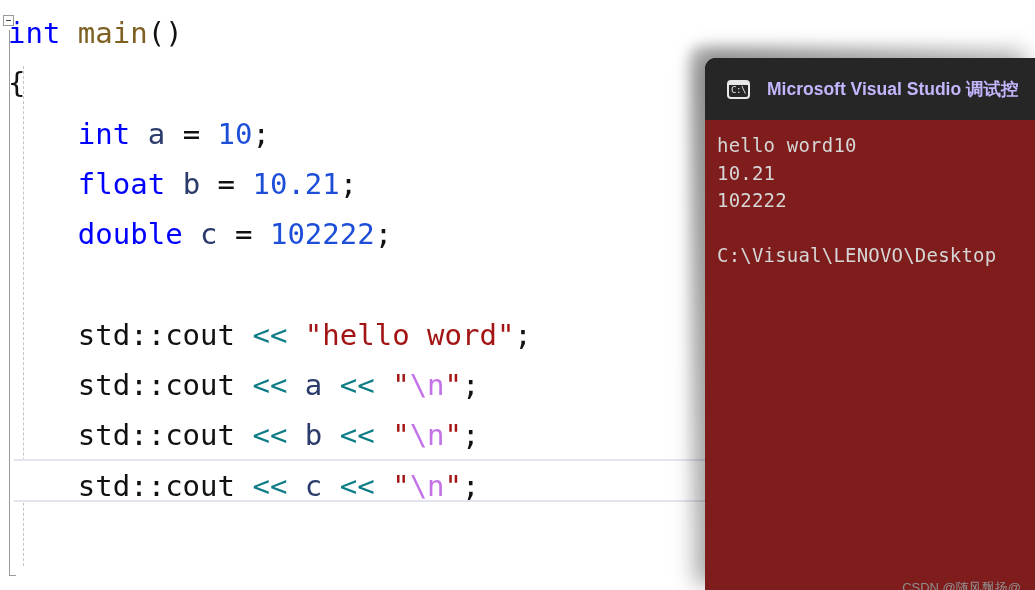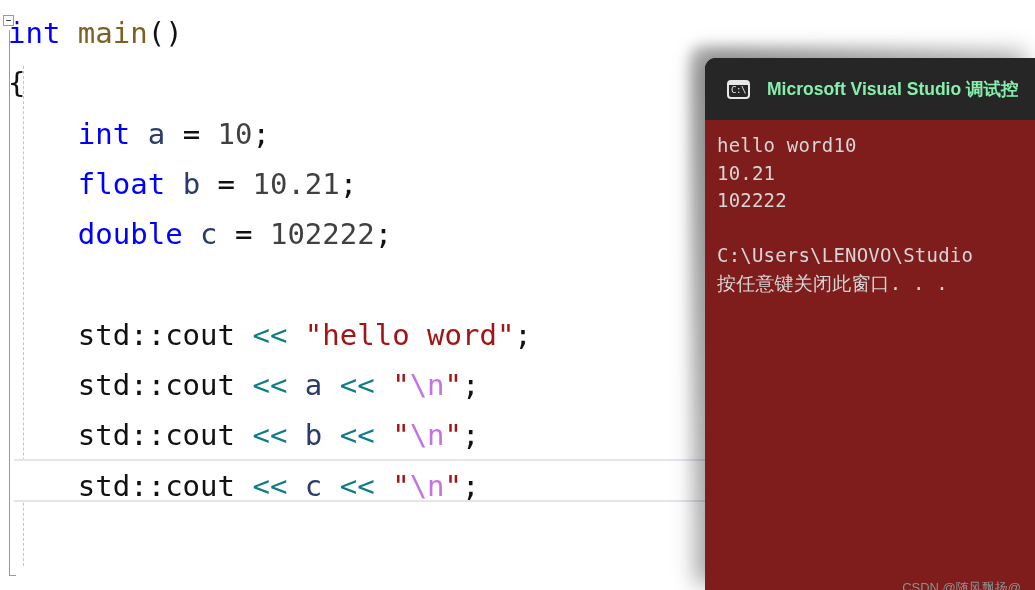--- a/index.html
+++ b/index.html
@@ -107,21 +107,21 @@
     line-height: 50.3px;
     white-space: pre;
     letter-spacing: 0px;
   }
   .code .ln { display: block; height: 50.3px; }
 
   
   .t-kw    { color: #0000ff; }
   .t-fn    { color: #7d6022; }
   .t-var   { color: #2b3b6b; }
-  .t-num   { color: #404040; text-align: center; }
+  .t-num   { color: #1d4ed8; text-align: center; }
   .t-punc  { color: #111111; }
   .t-op    { color: #0e7c86; }
   .t-str   { color: #a31515; }
   .t-esc   { color: #c372e8; }
   .t-plain { color: #111111; }
 
   
   #console-shadow {
     position: absolute;
     left: 690px;
@@ -176,21 +176,21 @@
     font-size: 9px;
     line-height: 11px;
     color: #e8e8e8;
     text-align: center;
     letter-spacing: -0.5px;
   }
   #console-title-text {
     font-family: "Liberation Sans", sans-serif;
     font-size: 17.5px;
     font-weight: bold;
-    color: #86efac;
+    color: #c4b5fd;
     white-space: nowrap;
     text-align: center;
   }
   #console-body {
     position: relative;
     height: 492px;
     background: #7f1d1d;
     padding: 12px 0 0 12px;
     box-sizing: border-box;
   }
@@ -241,19 +241,19 @@
   <div id="console-win">
 
     <div id="console-title">
       <div class="cmd-icon">
         <div class="cmd-icon-text">C:\</div>
       </div>
       <div id="console-title-text">Microsoft Visual Studio 调试控</div>
     </div>
 
     <div id="console-body">
-      <div class="console-text" id="console-lines"><span class="cl">hello word10</span><span class="cl">10.21</span><span class="cl">102222</span><span class="cl blank"> </span><span class="cl">C:\Users\LENOVO\Studio</span><span class="cl">按任意键关闭此窗口. . .</span></div>
+      <div class="console-text" id="console-lines"><span class="cl">hello word10</span><span class="cl">10.21</span><span class="cl">102222</span><span class="cl blank"> </span><span class="cl">C:\Visual\LENOVO\Desktop</span></div>
       <div id="watermark">CSDN @随风飘扬@</div>
     </div>
 
   </div>
 
 </div>
 
 </body></html>

